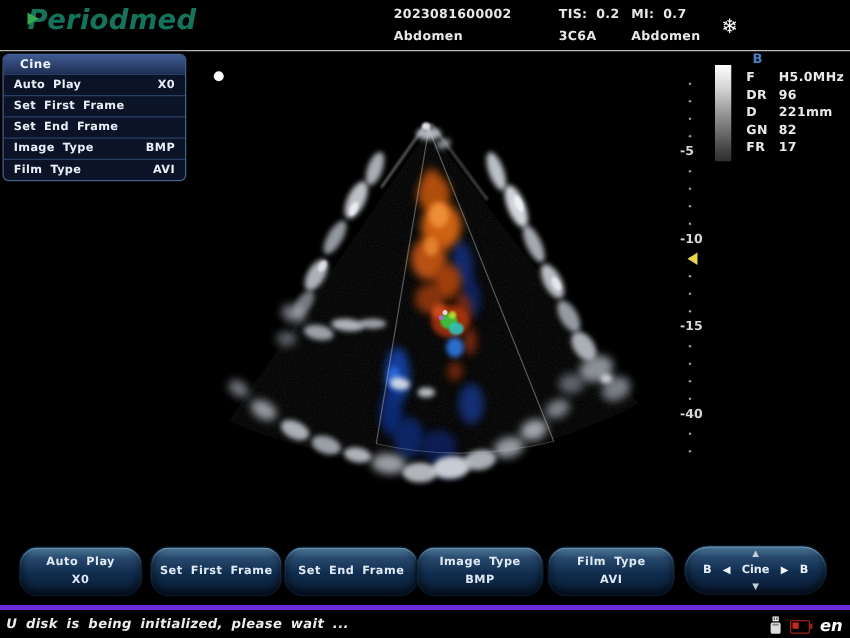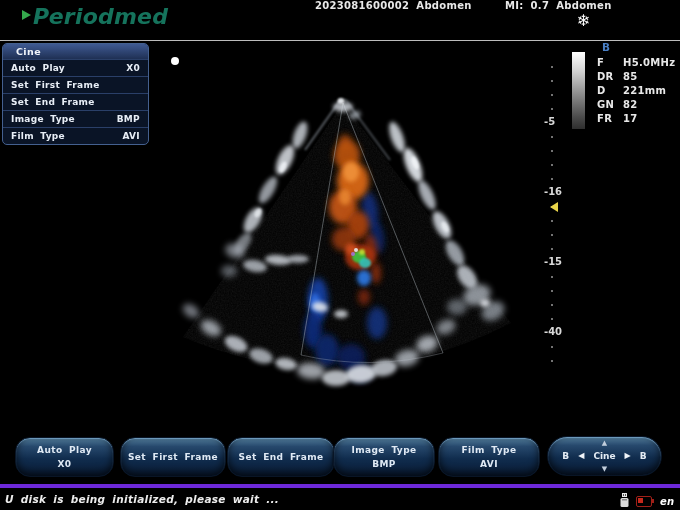--- a/index.html
+++ b/index.html
@@ -4,22 +4,22 @@
 <style>
   html,body{margin:0;padding:0;background:#000;}
   .screen{position:relative;width:680px;height:510px;background:#000;overflow:hidden;
           font-family:"DejaVu Sans",sans-serif;-webkit-font-smoothing:antialiased;}
 
   
   .topbar{position:absolute;left:0;top:0;width:680px;height:40px;background:#000;border-bottom:1px solid #bdbdbd;}
   .logo{position:absolute;left:22px;top:4px;height:32px;}
   .logo-arrow{position:absolute;left:0;top:6px;width:0;height:0;
               border-left:9px solid #35a94c;border-top:5px solid transparent;border-bottom:5px solid transparent;}
-  .logo-text{margin-left:11px;font-size:22px;font-weight:bold;font-style:italic;color:#15735c;letter-spacing:0.2px;}
-  .tb-col{position:absolute;top:0;height:40px;display:flex;justify-content:center;gap:7px;
+  .logo-text{font-size:22px;font-weight:bold;font-style:italic;color:#15735c;letter-spacing:0.2px;}
+  .tb-col{position:absolute;top:0;height:40px;display:flex;flex-direction:column;justify-content:center;gap:7px;
           color:#e8e8e8;font-size:10px;font-weight:bold;letter-spacing:.3px;}
   .c1{left:315px}.c2{left:447px}.c3{left:505px}.c4{left:612px}
   .gap{margin-left:7px}
   .freeze{position:absolute;left:577px;top:11px;font-size:16px;color:#fff;}
 
   
   .context-menu{position:absolute;left:2px;top:43px;width:145px;background:#0a1426;
                 border:1px solid #44608f;border-radius:5px;z-index:6;box-shadow:0 2px 7px rgba(0,0,0,.7);}
   .menu-header{height:15px;line-height:15px;padding-left:13px;font-size:9.5px;font-weight:bold;color:#f0f4fa;
                background:linear-gradient(180deg,#3f5a92,#1f3054);border-radius:4px 4px 0 0;letter-spacing:.4px;}
@@ -69,34 +69,38 @@
 
   
   .statusbar{position:absolute;left:0;top:484px;width:680px;height:26px;background:#000;
              border-top:4px solid #6d28d9;display:flex;align-items:center;box-sizing:border-box;font-style:italic;}
   .status-msg{margin-left:5px;font-size:10.5px;font-weight:bold;color:#ececec;letter-spacing:.3px;word-spacing:3px;}
   .sb-icons{position:absolute;right:6px;top:0;height:26px;display:flex;align-items:center;gap:6px;}
   .battery{position:relative;display:flex;align-items:center;}
   .battery-body{position:relative;width:14px;height:9px;border:1px solid #a02018;border-radius:2px;}
   .battery-fill{position:absolute;left:1px;top:1px;width:5px;height:5px;background:#c5281c;}
   .battery-cap{width:2px;height:4px;background:#a02018;}
-  .lang{font-size:10px;font-weight:bold;color:#fff;cursor:pointer;}
+  .lang{font-size:13px;font-weight:bold;color:#fff;cursor:pointer;}
 </style>
 </head>
 <body>
 
 <div class="screen">
 
   <header class="topbar">
     <div class="logo">
       <span class="logo-arrow"></span><span class="logo-text">Periodmed</span>
     </div>
     <div class="tb-col c1">
       <div>2023081600002</div>
       <div>Abdomen</div>
+    </div>
+    <div class="tb-col c2">
+      <div><span>TIS:</span><span class="gap">0.2</span></div>
+      <div>3C6A</div>
     </div>
     <div class="tb-col c3">
       <div><span>MI:</span><span class="gap">0.7</span></div>
       <div>Abdomen</div>
     </div>
     <div class="freeze">❄</div>
   </header>
 
   <nav class="context-menu">
     <div class="menu-header">Cine</div>
@@ -247,21 +251,21 @@
 
   <div class="mode-label">B</div>
   <div class="grayscale-bar"></div>
   <div class="params">
     <div class="p-row">
       <span class="p-key">F</span>
         <span>H5.0MHz</span>
     </div>
     <div class="p-row">
       <span class="p-key">DR</span>
-        <span>85</span>
+        <span>96</span>
     </div>
     <div class="p-row">
       <span class="p-key">D</span>
         <span>221mm</span>
     </div>
     <div class="p-row">
       <span class="p-key">GN</span>
         <span>82</span>
     </div>
     <div class="p-row">
@@ -273,21 +277,21 @@
   <div id="ruler">
       <span class="ruler-tick" style="top: 66px;"></span>
       <span class="ruler-tick" style="top: 80px;"></span>
       <span class="ruler-tick" style="top: 94px;"></span>
       <span class="ruler-tick" style="top: 108px;"></span>
       <span class="ruler-label" style="top: 116px;">-5</span>
       <span class="ruler-tick" style="top: 136px;"></span>
       <span class="ruler-tick" style="top: 150px;"></span>
       <span class="ruler-tick" style="top: 164px;"></span>
       <span class="ruler-tick" style="top: 178px;"></span>
-      <span class="ruler-label" style="top: 186px;">-16</span>
+      <span class="ruler-label" style="top: 186px;">-10</span>
       <span class="ruler-tick" style="top: 206px;"></span>
       <span class="ruler-tick" style="top: 220px;"></span>
       <span class="ruler-tick" style="top: 234px;"></span>
       <span class="ruler-tick" style="top: 248px;"></span>
       <span class="ruler-label" style="top: 256px;">-15</span>
       <span class="ruler-tick" style="top: 276px;"></span>
       <span class="ruler-tick" style="top: 290px;"></span>
       <span class="ruler-tick" style="top: 304px;"></span>
       <span class="ruler-tick" style="top: 318px;"></span>
       <span class="ruler-label" style="top: 326px;">-40</span>

